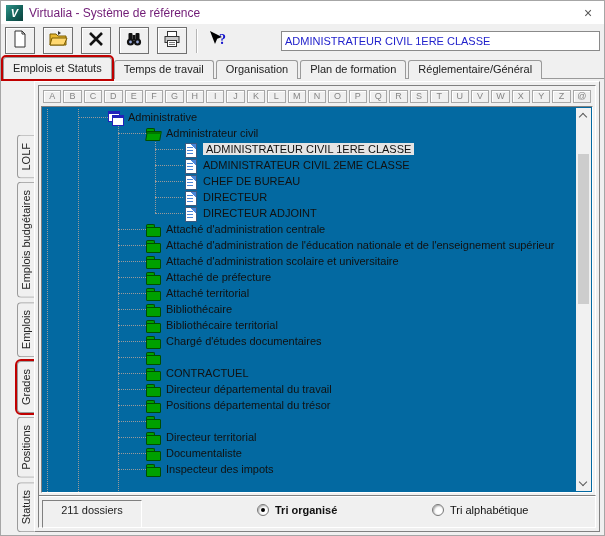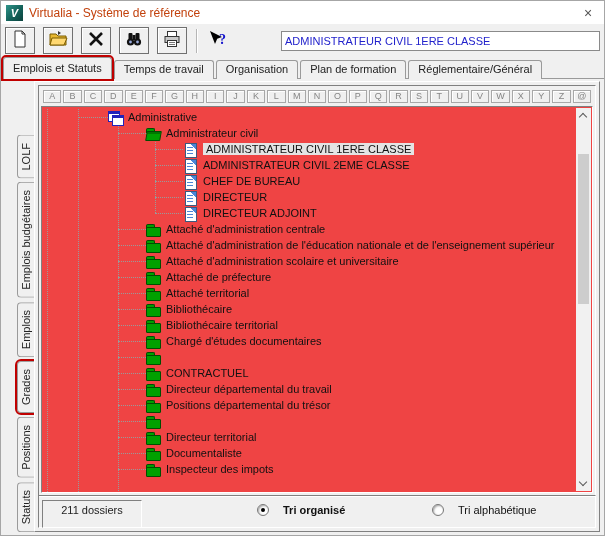--- a/index.html
+++ b/index.html
@@ -2,21 +2,21 @@
 <html><head>
 <meta charset="utf-8">
 <style>
   * { box-sizing: border-box; margin: 0; padding: 0; }
   html,body { width:605px; height:536px; font-family:"Liberation Sans", sans-serif; background:#fff; }
   #window { position:relative; width:605px; height:536px; background:#f0f0f0; border:1px solid #a6a6a6; overflow:hidden; }
 
   
   .titlebar { position:absolute; left:0; top:0; right:0; height:23px; background:#ffffff; display:flex; align-items:center; padding:0 5px; }
   .logo { width:17px; height:16px; background:linear-gradient(135deg,#2f948a 0%,#136159 55%,#0c423d 100%); color:#fff; font-weight:bold; font-style:italic; font-size:11px; line-height:16px; text-align:center; flex:none; }
-  .title-text { margin-left:6px; font-size:12px; color:#c2410c; flex:1; white-space:nowrap; }
+  .title-text { margin-left:6px; font-size:12px; color:#701a75; flex:1; white-space:nowrap; }
   .close-btn { font-size:14px; color:#555; width:22px; text-align:center; cursor:default; }
 
   
   .toolbar { position:absolute; left:0; top:23px; right:0; height:33px; display:flex; align-items:center; padding:0 4px; }
   .tbtn { width:30px; height:27px; display:flex; align-items:center; justify-content:center; background:#f0f0f0; border:1px solid #707070; box-shadow:inset 1px 1px 0 #ffffff; margin-right:8px; flex:none; }
   .tbtn.noborder { border-color:transparent; box-shadow:none; }
   .tsep { width:2px; height:24px; border-left:1px solid #b5b5b5; border-right:1px solid #ffffff; margin:0 5px 0 1px; flex:none; }
   .field { margin-left:40px; flex:1; height:20px; border:1px solid #8a8a8a; background:#fff; color:#2222cc; font-size:11px; padding:2px 3px; font-family:"Liberation Sans",sans-serif; }
 
   
@@ -34,21 +34,21 @@
   .side-tab { writing-mode:vertical-rl; transform:rotate(180deg); font-size:11px; color:#222; background:#f0f0f0; border:1px solid #9a9a9a; border-left:none; border-radius:0 4px 4px 0; padding:7px 2px; white-space:nowrap; }
   .side-tab.hl { outline:2px solid #c00000; }
 
   
   .frame { position:absolute; left:33px; top:2px; right:4px; bottom:3px; background:#f0f0f0; border:1px solid; border-color:#ffffff #808080 #808080 #ffffff; }
 
   
   .tree-panel { position:absolute; left:3px; right:3px; top:3px; height:412px; background:#f0f0f0; border:1px solid; border-color:#808080 #ffffff #ffffff #808080; padding:0 2px; }
   .alpha { display:flex; gap:2px; padding:4px 2px 2px 2px; height:20px; }
   .abtn { flex:1; height:13px; font-size:9px; line-height:11px; text-align:center; color:#858585; background:#f0f0f0; border:1px solid #a8a8a8; box-shadow:inset 1px 1px 0 #fff; }
-  .tree-area { position:relative; height:387px; background:#ef4444; border:1px solid; border-color:#808080 #ffffff #ffffff #808080; overflow:hidden; }
+  .tree-area { position:relative; height:387px; background:#0369a1; border:1px solid; border-color:#808080 #ffffff #ffffff #808080; overflow:hidden; }
 
   
   .sb { position:absolute; top:1px; right:1px; bottom:1px; width:15px; background:#f1f1f1; }
   .sb-chev { position:absolute; left:4px; width:6px; height:6px; border:solid #5a5a5a; border-width:1px 0 0 1px; }
   .sb-chev.up { top:6px; transform:rotate(45deg); }
   .sb-chev.down { bottom:6px; transform:rotate(-135deg); }
   .sb-thumb { position:absolute; left:2px; right:2px; top:46px; height:150px; background:#cdcdcd; }
 
   
   .rows { position:absolute; left:0; top:2px; right:17px; bottom:0; overflow:hidden; font-size:11px; color:#111; }
@@ -74,21 +74,21 @@
   .i-folder::after, .i-folder-open::after { content:""; position:absolute; left:0; top:4px; width:13px; height:8px; background:#00a000; border:1px solid #004d00; border-radius:1px; }
   .i-folder-open::after { transform:skewX(-10deg); box-shadow:inset 0 2px 0 rgba(0,0,0,0.25); }
   .i-doc::before { content:""; position:absolute; left:2px; top:0; width:10px; height:13px; background:linear-gradient(225deg,#4a86d8 0 4px,#ffffff 4px); border:1px solid #3a5a80; }
   .i-doc::after { content:""; position:absolute; left:4px; top:4px; width:6px; height:7px; background:repeating-linear-gradient(#4a86d8 0 1px, transparent 1px 3px); }
   .i-cascade::before { content:""; position:absolute; left:0; top:0; width:10px; height:9px; background:#fff; border:1px solid #2222bb; box-shadow:inset 0 2px 0 #2222bb; }
   .i-cascade::after { content:""; position:absolute; left:4px; top:4px; width:10px; height:9px; background:#fff; border:1px solid #2222bb; box-shadow:inset 0 2px 0 #2222bb; }
 
   
   .bottom-strip { position:absolute; left:3px; right:3px; bottom:3px; height:33px; border:1px solid; border-color:#808080 #ffffff #ffffff #808080; }
   .count-box { position:absolute; left:3px; top:4px; width:100px; height:28px; border:1px solid; border-color:#808080 #ffffff #ffffff #808080; font-size:11px; text-align:center; line-height:19px; color:#222; background:#f0f0f0; }
-  .radio { position:absolute; top:8px; display:flex; align-items:center; gap:14px; font-size:11px; color:#111; }
+  .radio { position:absolute; top:8px; display:flex; align-items:center; gap:6px; font-size:11px; color:#111; }
   .radio-1 { left:218px; }
   .radio-2 { left:393px; }
   .rdot { width:12px; height:12px; border-radius:50%; background:#fff; border:1px solid #777; box-shadow:inset 1px 1px 2px rgba(0,0,0,0.35); position:relative; flex:none; }
   .radio.sel .rdot::after { content:""; position:absolute; left:3px; top:3px; width:4px; height:4px; border-radius:50%; background:#000; }
   .rlabel.b { font-weight:bold; }
 </style>
 </head>
 <body>
 
 <div id="window">

